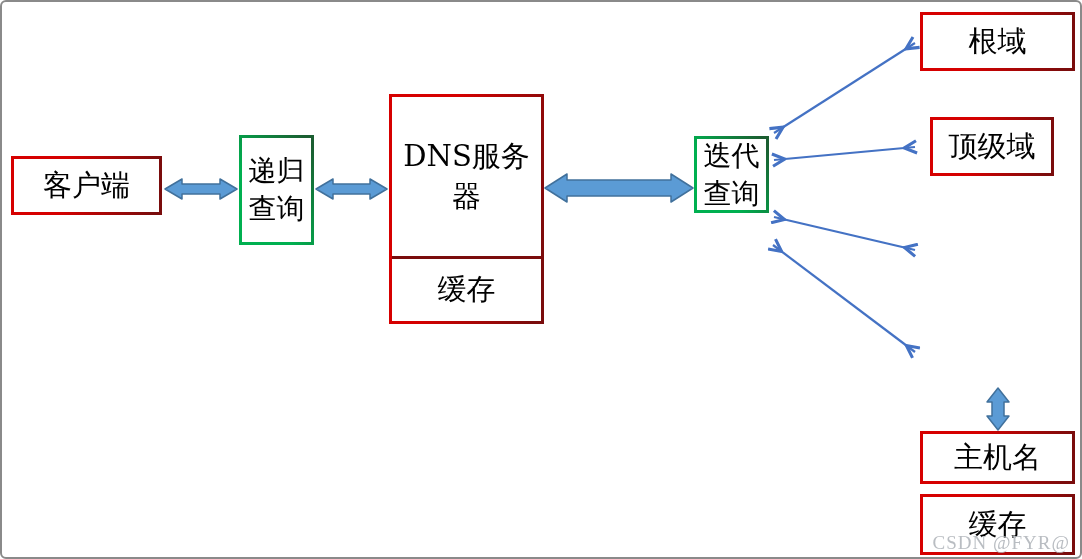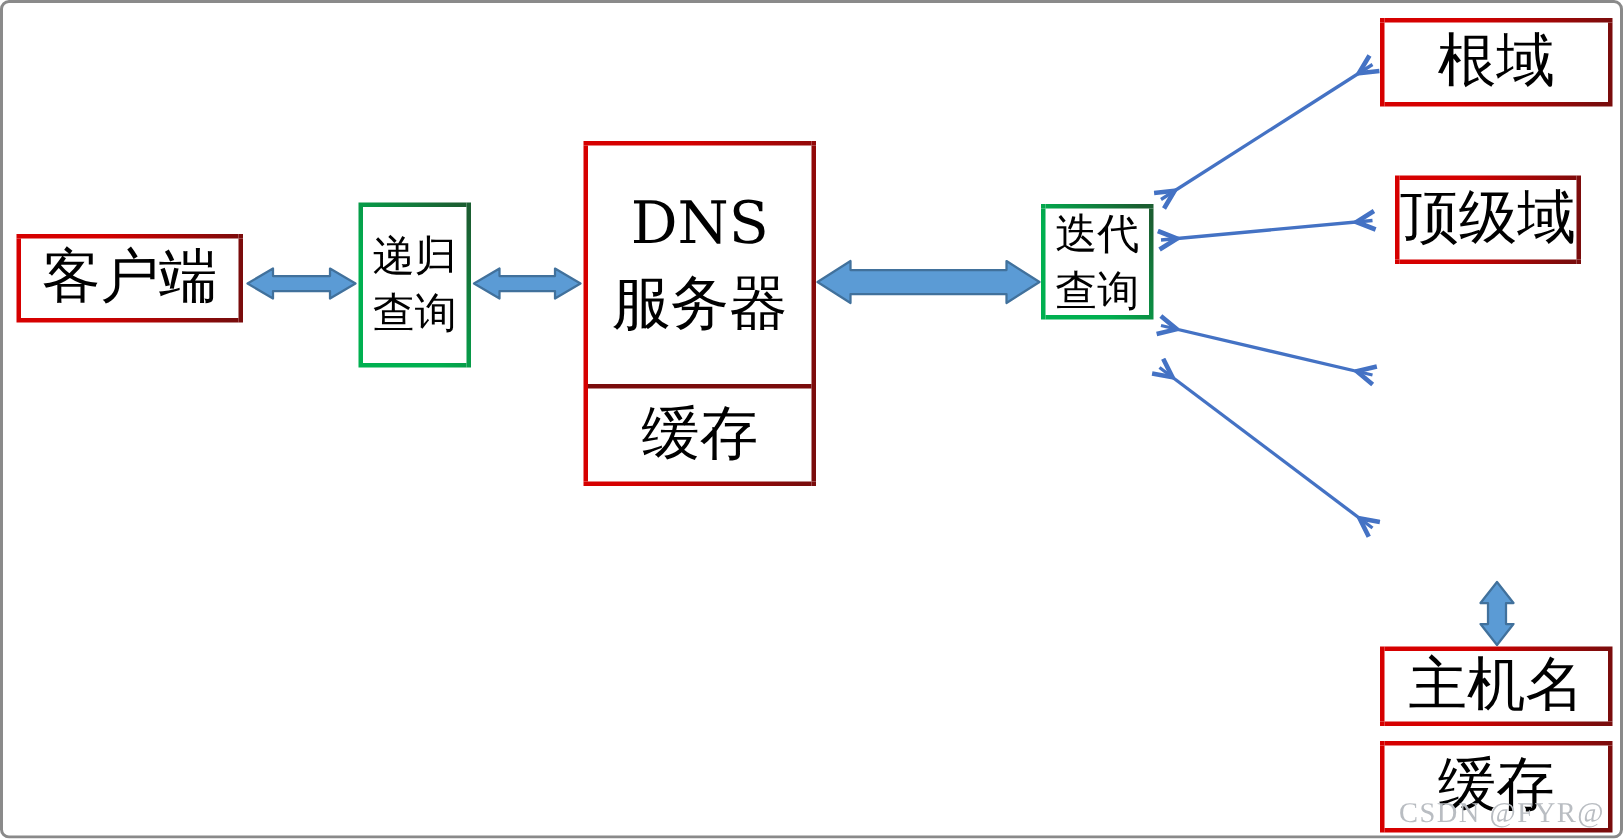--- a/index.html
+++ b/index.html
@@ -14,21 +14,21 @@
     color:var(--text,#000);
     overflow:hidden;
   }
   .box{
     position:absolute;
     box-sizing:border-box;
     display:flex;align-items:center;justify-content:center;
     text-align:center;
     background:#fff;
     border:3px solid transparent;
-    font-size:39px;
+    font-size:29px;
     line-height:1.35;
   }
   .box.red{
     border-image:linear-gradient(100deg,var(--box-red-bright,#d60000) 35%,var(--box-red-dark,#7a0c0c) 95%) 1;
   }
   .box.green{
     border-image:linear-gradient(55deg,var(--box-green-bright,#00b050) 35%,var(--box-green-dark,#1b5e31) 95%) 1;
   }
   .box.narrow{font-size:28px;padding:0 4px;}
   .dns{flex-direction:column;align-items:stretch;justify-content:flex-start;padding:0;}

